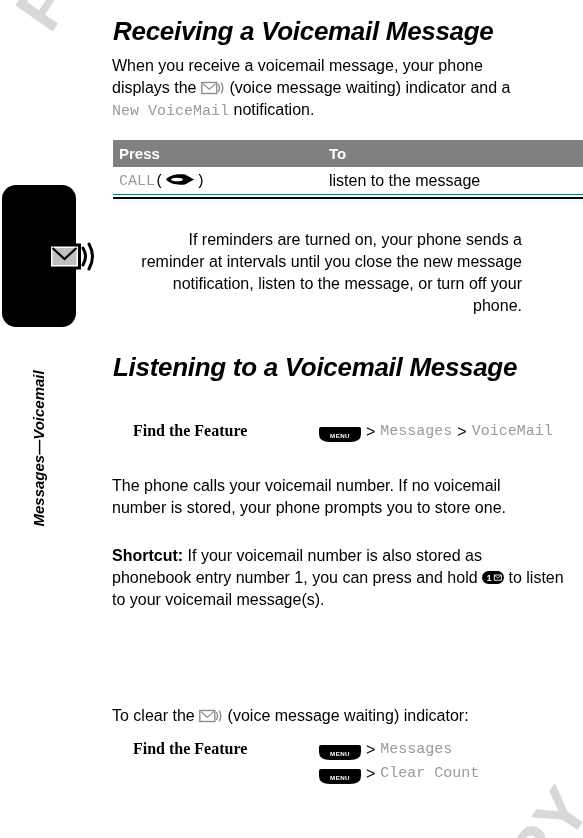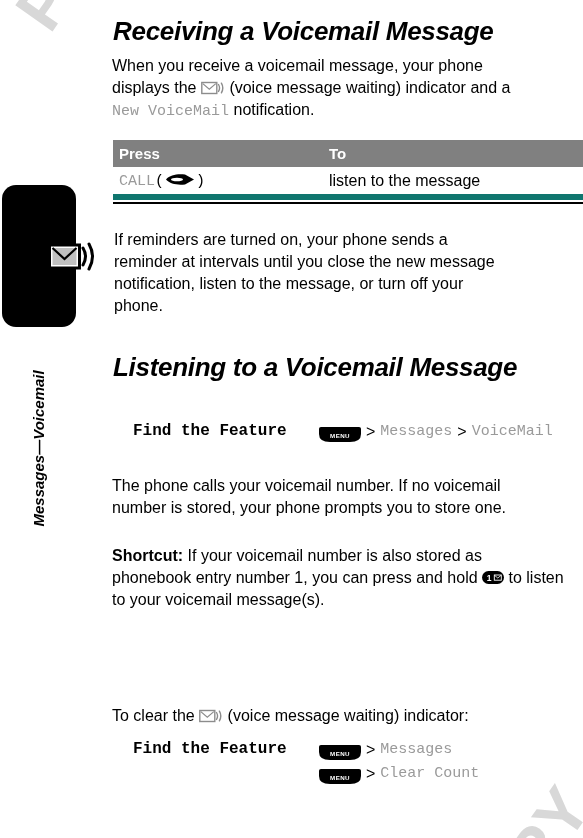--- a/index.html
+++ b/index.html
@@ -110,21 +110,21 @@
     font-family:"Liberation Mono","DejaVu Sans Mono",monospace;
     font-size:15px;
     color:#000;
   }
   b.shortcut{font-weight:bold;}
 
   
   #h-receiving{position:absolute;left:0;top:4px;width:482px;}
   #p-intro{position:absolute;left:0px;top:44px;width:412px;}
   #tbl-press{position:absolute;left:12px;top:140px;width:470px;}
-  #p-reminders{position:absolute;left:2px;top:218px;width:400px;}
+  #p-reminders{position:absolute;left:10px;top:218px;width:400px;text-align:right;}
   #h-listening{position:absolute;left:0;top:340px;width:420px;}
   #fft-1{position:absolute;left:0px;top:420px;width:482px;}
   #p-phonecalls{position:absolute;left:0px;top:464px;width:430px;}
   #p-shortcut{position:absolute;left:0px;top:534px;width:452px;}
   #h-turning{position:absolute;left:0;top:614px;width:482px;}
   #p-toclear{position:absolute;left:0px;top:694px;width:440px;}
   #fft-2{position:absolute;left:0px;top:738px;width:482px;}
 
   
   table.press{
@@ -145,40 +145,40 @@
   }
   table.press td{
     padding:4px 0 4px 6px;
     font-family:"Liberation Sans", sans-serif;
     font-size:16px;
     color:#000;
     vertical-align:middle;
     border:none;
   }
   table.press tr.datarow td{
-    border-bottom:6px solid #0f766e;
+    border-bottom:1px solid #0f766e;
   }
   .tbl-underline{
     width:470px;height:0;
     border-top:2px solid #000;
     margin-top:2px;
   }
   col.c1{width:210px;}
   col.c2{width:260px;}
 
   
   .fft{
     display:flex;
     align-items:flex-start;
   }
   .fft-label{
     width:218px;
     padding-left:32px;
     box-sizing:border-box;
-    font-family:Liberation Mono, monospace;
+    font-family:Liberation Serif, serif;
     font-weight:bold;
     font-size:16px;
     color:#000;
     line-height:22px;
   }
   .fft-path{
     flex:1;
     line-height:24px;
   }
   .fft-line{

